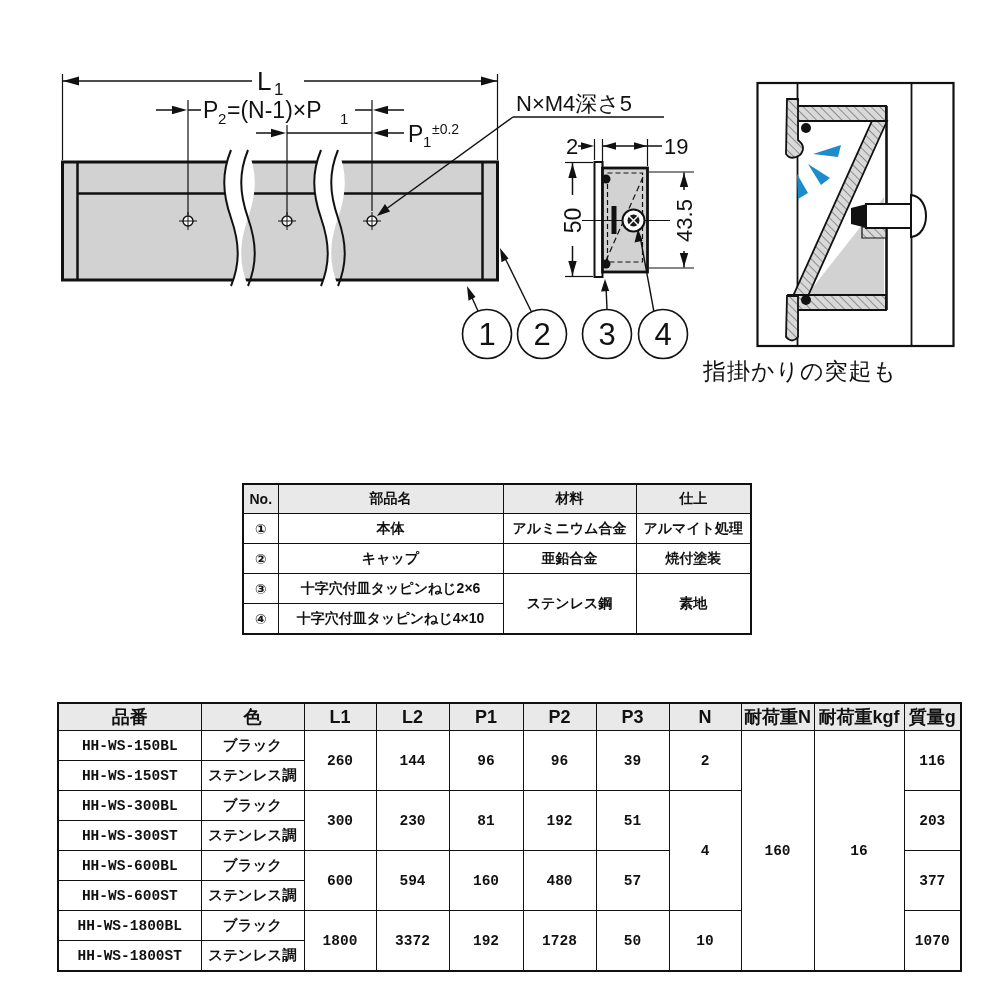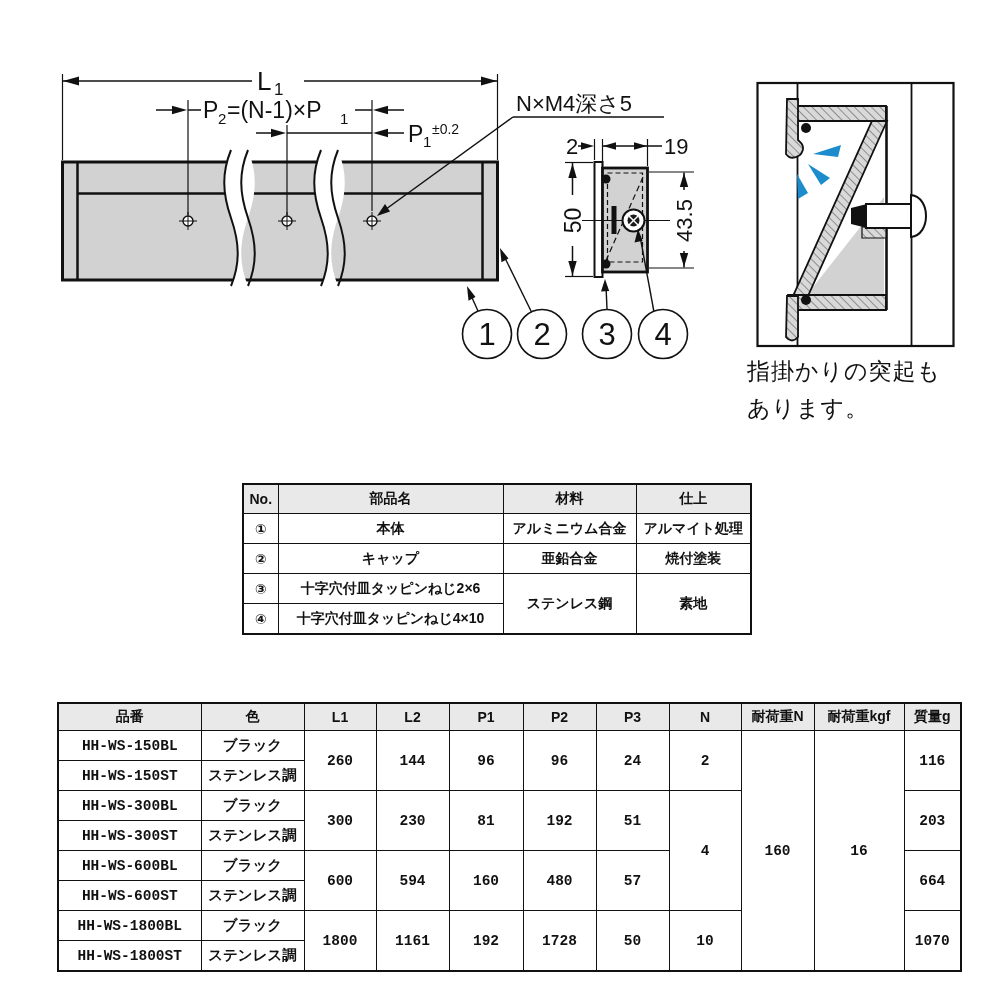--- a/index.html
+++ b/index.html
@@ -2,34 +2,34 @@
 <html><head>
 <meta charset="utf-8">
 <style>
   html,body{margin:0;padding:0;background:#fff;}
   #canvas{position:relative;width:1000px;height:1000px;background:#fff;overflow:hidden;
           font-family:"Liberation Sans","DejaVu Sans",sans-serif;color:#111;}
   .abs{position:absolute;}
   svg text{font-family:"Liberation Sans","DejaVu Sans",sans-serif;fill:#111;}
 
   
-  #finger-note{left:747px;top:353px;font-size:23px;line-height:37px;font-weight:500;letter-spacing:1px;}
+  #finger-note{left:703px;top:353px;font-size:23px;line-height:37px;font-weight:500;letter-spacing:1px;}
 
   
   table{border-collapse:collapse;table-layout:fixed;padding-left:39px;}
   th,td{border:1.5px solid #111;text-align:center;vertical-align:middle;
         font-weight:bold;color:#111;padding:0;overflow:hidden;white-space:nowrap;}
   th{background:#e9e9e9;}
 
   #parts-table{left:242px;top:483px;width:508px;border:2px solid #111;font-size:14px;}
   #parts-table th{height:28px;font-size:14px;}
   #parts-table td{height:29px;}
 
   #spec-table{left:57px;top:702px;width:903px;border:2px solid #111;font-size:14.5px;}
-  #spec-table th{height:26px;font-size:14px;}
+  #spec-table th{height:26px;font-size:18px;}
   #spec-table td{height:29px;font-family:Liberation Mono, monospace;}
 </style>
 </head>
 <body>
 
 <div id="canvas">
 
   <svg class="abs" style="left:40px;top:60px" width="700" height="310" viewBox="40 60 700 310">
 
     <g>
@@ -229,21 +229,20 @@
     <g>
       <polygon points="851,208 867,204 867,228 851,224" fill="#111"></polygon>
       <polygon points="862,227 886,227 886,238 862,238" fill="url(#hatch)" stroke="#111" stroke-width="1.2"></polygon>
       <rect x="866" y="204" width="45" height="24" fill="#fff" stroke="#111" stroke-width="2"></rect>
       <path d="M911,195 C931,197 931,235 911,237 Z" fill="#fff" stroke="#111" stroke-width="2"></path>
     </g>
   </svg>
 
   <div id="finger-note" class="abs">
     <div>指掛かりの突起も</div>
-    <div>あります。</div>
   </div>
 
   <table id="parts-table" class="abs">
     <colgroup>
         <col style="width:35px">
         <col style="width:225px">
         <col style="width:133px">
         <col style="width:115px">
       </colgroup>
     <tbody>
@@ -306,21 +305,21 @@
       <th>耐荷重kgf</th>
       <th>質量g</th>
     </tr>
     <tr>
       <td>HH-WS-150BL</td>
       <td>ブラック</td>
       <td rowspan="2">260</td>
       <td rowspan="2">144</td>
       <td rowspan="2">96</td>
       <td rowspan="2">96</td>
-      <td rowspan="2">24</td>
+      <td rowspan="2">39</td>
       <td rowspan="2">2</td>
       <td rowspan="8">160</td>
       <td rowspan="8">16</td>
       <td rowspan="2">116</td>
     </tr>
     <tr>
       <td>HH-WS-150ST</td>
       <td>ステンレス調</td>
     </tr>
     <tr>
@@ -339,31 +338,31 @@
       <td>ステンレス調</td>
     </tr>
     <tr>
       <td>HH-WS-600BL</td>
       <td>ブラック</td>
       <td rowspan="2">600</td>
       <td rowspan="2">594</td>
       <td rowspan="2">160</td>
       <td rowspan="2">480</td>
       <td rowspan="2">57</td>
-      <td rowspan="2">664</td>
+      <td rowspan="2">377</td>
     </tr>
     <tr>
       <td>HH-WS-600ST</td>
       <td>ステンレス調</td>
     </tr>
     <tr>
       <td>HH-WS-1800BL</td>
       <td>ブラック</td>
       <td rowspan="2">1800</td>
-      <td rowspan="2">1161</td>
+      <td rowspan="2">3372</td>
       <td rowspan="2">192</td>
       <td rowspan="2">1728</td>
       <td rowspan="2">50</td>
       <td rowspan="2">10</td>
       <td rowspan="2">1070</td>
     </tr>
     <tr>
       <td>HH-WS-1800ST</td>
       <td>ステンレス調</td>
     </tr>

